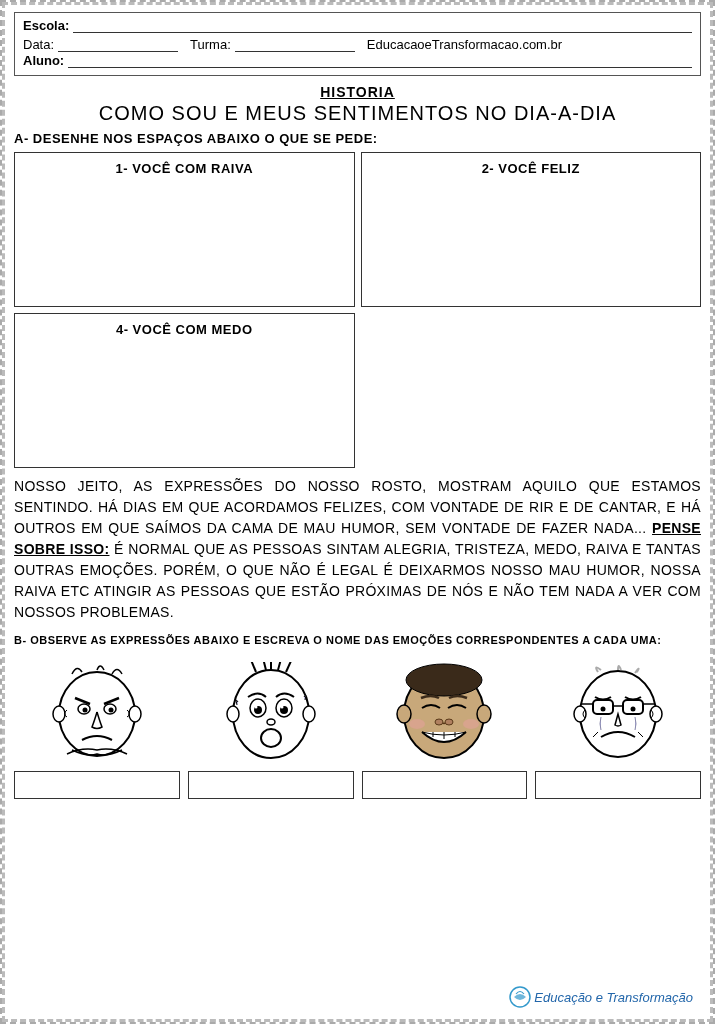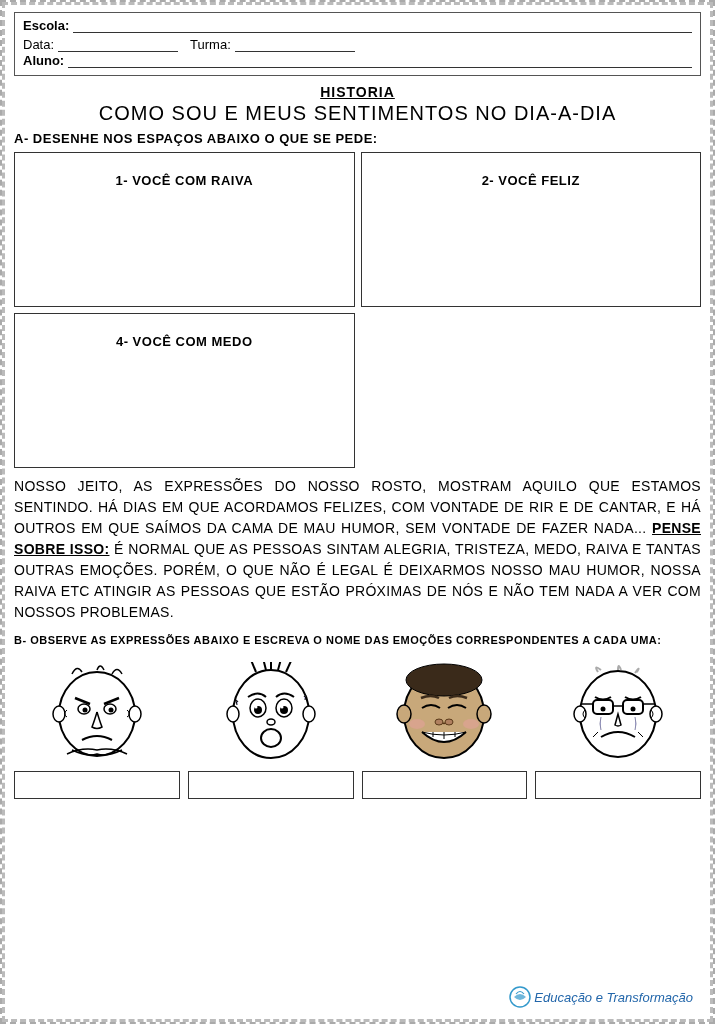--- a/index.html
+++ b/index.html
@@ -98,21 +98,21 @@
       grid-template-columns: 1fr 1fr;
       gap: 6px;
       margin-bottom: 8px;
     }
     .drawing-box {
       border: 1.5px solid #333;
       height: 155px;
       display: flex;
       flex-direction: column;
       align-items: center;
-      padding-top: 20px;
+      padding-top: 8px;
     }
     .drawing-box-label {
       font-size: 13px;
       font-weight: bold;
       letter-spacing: 0.5px;
       margin-bottom: 4px;
     }
 
     .text-block {
       font-size: 14px;
@@ -194,20 +194,21 @@
     </div>
     <div class="header-row2">
       <div class="field-group">
         <label>Data:</label>
         <div class="underline-field"></div>
       </div>
       <div class="field-group">
         <label>Turma:</label>
         <div class="underline-field turma-field"></div>
       </div>
+      <div class="website">EducacaoeTransformacao.com.br</div>
     </div>
     <div class="header-line">
       <label>Aluno:</label>
       <div class="underline-field"></div>
     </div>
   </div>
 
   <div class="title-section">
     <div class="title-historia">HISTORIA</div>
     <div class="title-main">COMO  SOU  E  MEUS  SENTIMENTOS  NO  DIA-A-DIA</div>

